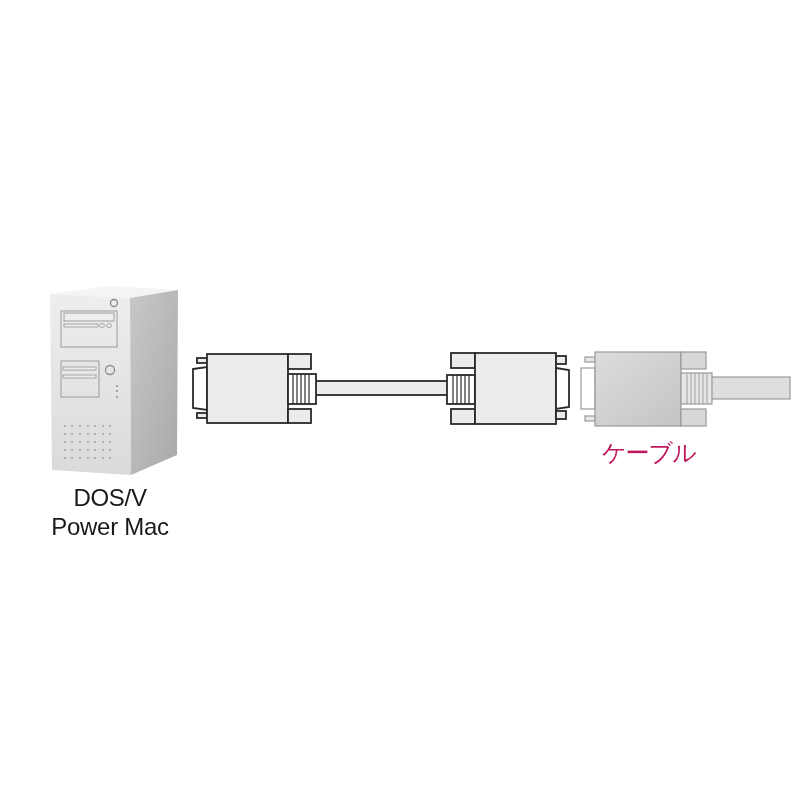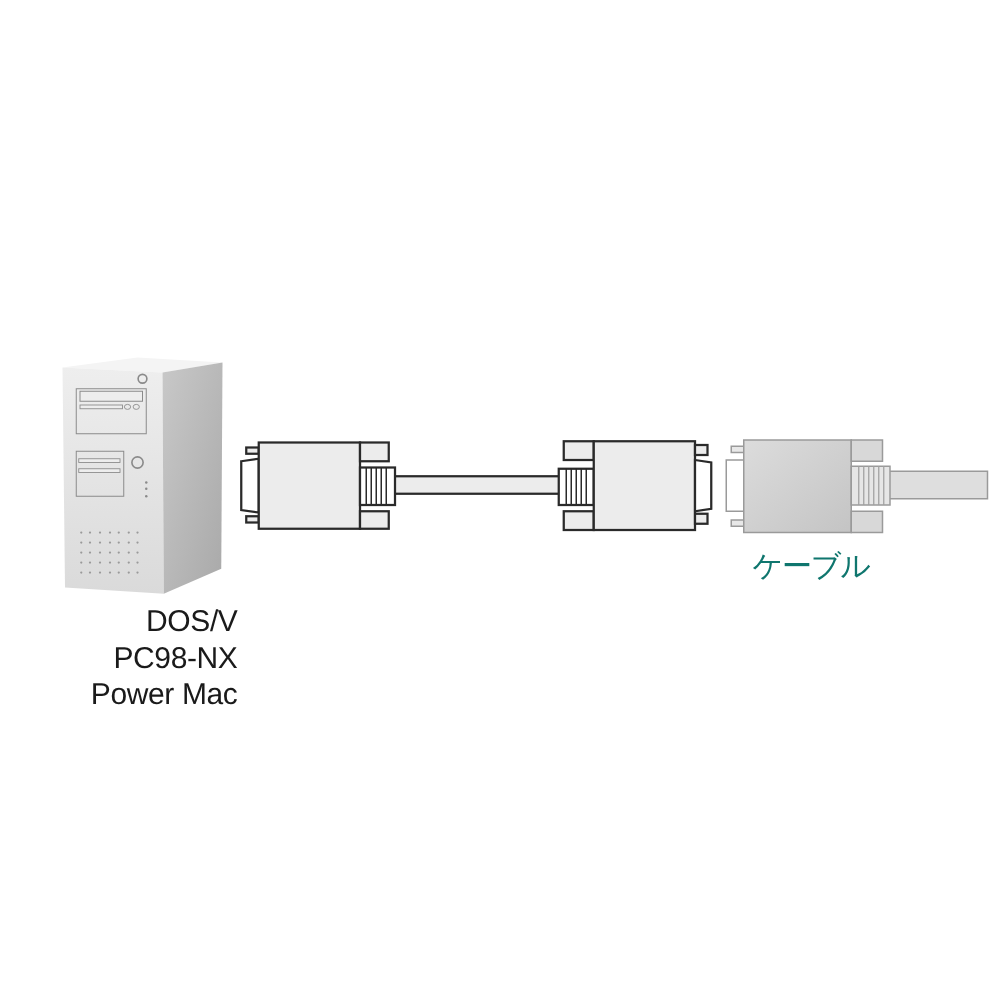--- a/index.html
+++ b/index.html
@@ -1,22 +1,22 @@
 <!DOCTYPE html>
 <html><head>
 <meta charset="utf-8">
 <style>
   html, body { margin: 0; padding: 0; background: #ffffff; }
   body { width: 800px; height: 800px; position: relative; overflow: hidden;
          font-family: "Liberation Sans", "DejaVu Sans", sans-serif; }
   svg { position: absolute; left: 0; top: 0; }
-  .label-block { position: absolute; left: 30px; top: 483px; width: 160px; text-align: right;
+  .label-block { position: absolute; left: 30px; top: 483px; width: 160px; text-align: center;
                  color: #1a1a1a; font-size: 24px; line-height: 29px; letter-spacing: -0.3px; }
   .label-block div { white-space: nowrap; }
-  .cable-label { position: absolute; left: 602px; top: 437px; font-size: 24px; color: #0f766e;
+  .cable-label { position: absolute; left: 602px; top: 437px; font-size: 24px; color: #be185d;
                  font-family: "DejaVu Sans", sans-serif; letter-spacing: -1px; }
 </style>
 </head>
 <body>
 
 <svg width="800" height="800" viewBox="0 0 800 800">
   <defs>
     <linearGradient id="frontGrad" x1="0" y1="0" x2="0" y2="1">
       <stop offset="0" stop-color="#eeeeee"></stop>
       <stop offset="1" stop-color="#dadada"></stop>
@@ -148,17 +148,16 @@
       <line x1="695" y1="373" x2="695" y2="404"></line>
         <line x1="699" y1="373" x2="699" y2="404"></line>
       <line x1="703" y1="373" x2="703" y2="404"></line>
         <line x1="707" y1="373" x2="707" y2="404"></line>
     </g>
   </g>
 </svg>
 
 <div class="label-block">
   <div>DOS/V</div>
-  <div>PC98-NX</div>
   <div>Power Mac</div>
 </div>
 
 <div class="cable-label">ケーブル</div>
 
 </body></html>

